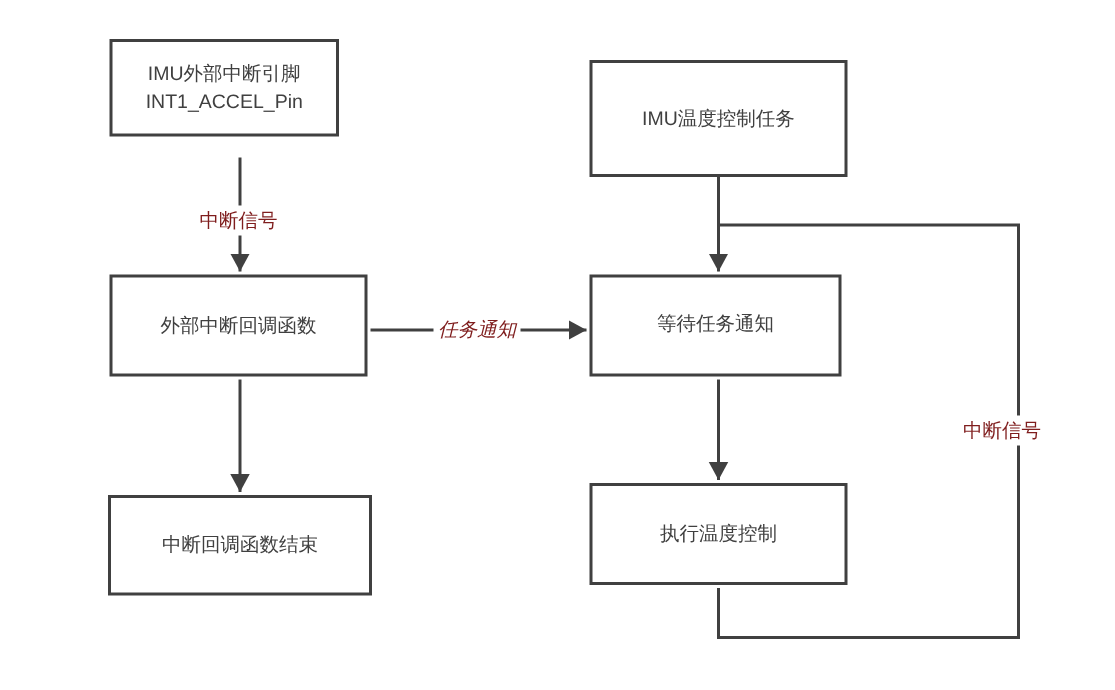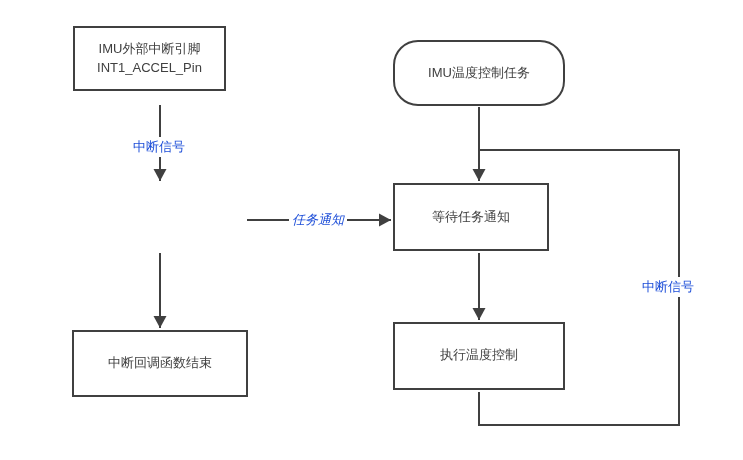--- a/index.html
+++ b/index.html
@@ -39,30 +39,30 @@
   .node-label {
     white-space: pre-line;
     padding: 2px 6px;
   }
   .edge-label {
     position: absolute;
     transform: translate(-50%, -50%);
     background: #ffffff;
     padding: 1px 3px;
     font-size: 13px;
-    color: #1d4ed8;
+    color: #7f1d1d;
     white-space: nowrap;
   }
   
   .n-imu-pin        { left: 73px;  top: 26px;  width: 153px; height: 65px; align-items: center; }
-  .n-imu-temp-task  { left: 393px; top: 40px;  width: 172px; height: 66px; border-radius: 25px; }
+  .n-imu-temp-task  { left: 393px; top: 40px;  width: 172px; height: 78px; }
   .n-ext-callback   { left: 73px;  top: 183px; width: 172px; height: 68px; }
-  .n-wait-notify    { left: 393px; top: 183px; width: 156px; height: 68px; }
+  .n-wait-notify    { left: 393px; top: 183px; width: 168px; height: 68px; font-family: Liberation Mono, monospace; }
   .n-callback-end   { left: 72px;  top: 330px; width: 176px; height: 67px; }
-  .n-exec-temp      { left: 393px; top: 322px; width: 172px; height: 68px; font-family: Liberation Mono, monospace; }
+  .n-exec-temp      { left: 393px; top: 322px; width: 172px; height: 68px; }
   
   .l-interrupt-signal { left: 159px; top: 147px; }
   .l-task-notify      { left: 318px; top: 220px; font-style: italic; }
   .l-exec-done        { left: 668px; top: 287px; }
 </style>
 </head>
 <body>
 
 <div class="canvas">
 
@@ -82,20 +82,23 @@
 
   <div class="node n-imu-pin">
     <span class="node-label">IMU外部中断引脚
 INT1_ACCEL_Pin</span>
   </div>
 
   <div class="node n-imu-temp-task">
     <span class="node-label">IMU温度控制任务</span>
   </div>
 
+  <div class="node n-ext-callback">
+    <span class="node-label">外部中断回调函数</span>
+  </div>
 
   <div class="node n-wait-notify">
     <span class="node-label">等待任务通知</span>
   </div>
 
   <div class="node n-callback-end">
     <span class="node-label">中断回调函数结束</span>
   </div>
 
   <div class="node n-exec-temp">

